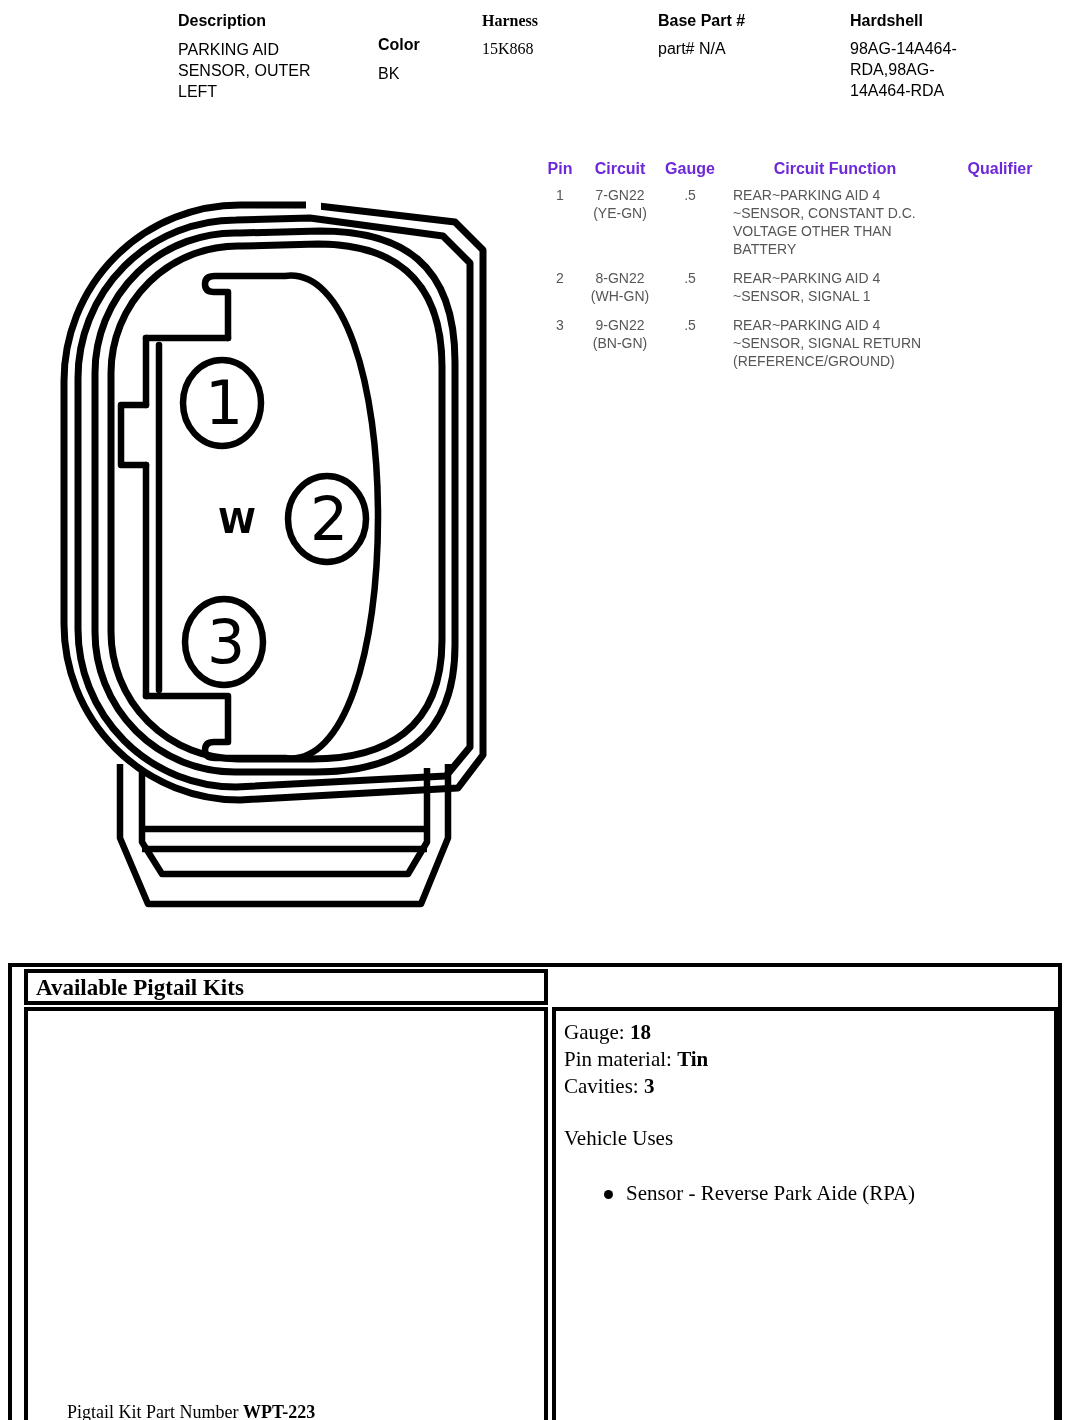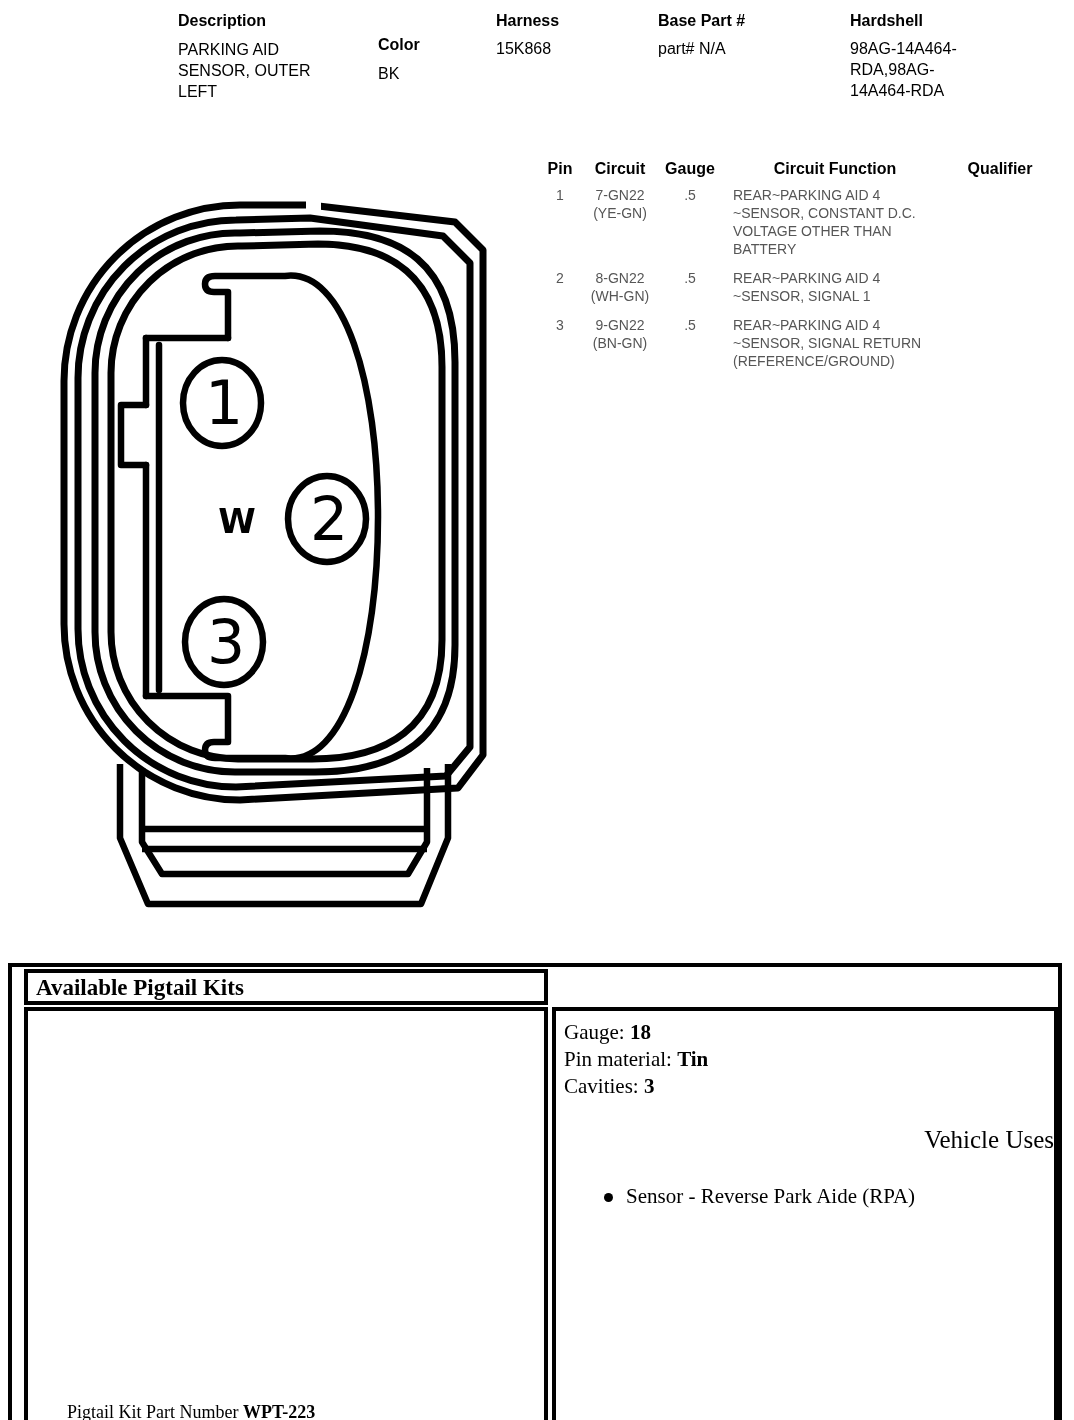--- a/index.html
+++ b/index.html
@@ -8,31 +8,31 @@
 
   
   .conn-title{position:absolute;left:22px;top:28px;font-size:23px;font-weight:bold;line-height:30px;}
   .hcol{position:absolute;text-align:left;}
   .hcol .lbl{font-weight:bold;font-size:16px;}
   .hcol .val{font-size:16px;line-height:21px;white-space:pre-line;}
   .col-desc{left:178px;top:12px;width:190px;}
   .col-desc .val{margin-top:9px;}
   .col-color{left:378px;top:36px;width:72px;}
   .col-color .val{margin-top:9px;}
-  .col-harness{left:496px;top:12px;width:136px;}
+  .col-harness{left:482px;top:12px;width:136px;font-family:Liberation Serif, serif;}
   .col-harness .val{margin-top:8px;}
   .col-basepart{left:658px;top:12px;width:190px;}
   .col-basepart .val{margin-top:8px;}
   .col-hardshell{left:850px;top:12px;width:196px;}
   .col-hardshell .val{margin-top:8px;}
 
   
   .pin-table{position:absolute;left:540px;top:160px;width:510px;
              display:grid;grid-template-columns:40px 80px 60px 230px 100px;}
-  .pin-table .hd{font-weight:bold;font-size:16px;color:#000000;text-align:center;padding-bottom:8px;}
+  .pin-table .hd{font-weight:bold;font-size:16px;color:#6d28d9;text-align:center;padding-bottom:8px;}
   .pin-table .cell{font-size:14px;line-height:18px;color:#565656;padding-bottom:11px;white-space:pre-line;}
   .pin-table .c-pin{text-align:center;}
   .pin-table .c-circuit{text-align:center;}
   .pin-table .c-gauge{text-align:center;}
   .pin-table .c-func{text-align:left;padding-left:13px;}
   .pin-table .c-qual{text-align:center;}
 
   
   .diagram{position:absolute;left:55px;top:190px;width:450px;height:735px;}
   .diagram path,.diagram ellipse,.diagram line{fill:none;stroke:#000;}
@@ -43,21 +43,21 @@
              border:4px solid #000;border-bottom:none;box-sizing:border-box;}
   .pig-box{position:absolute;border:4px solid #000;box-sizing:border-box;background:#fff;
            font-family:"Liberation Serif",serif;}
   .pig-head{left:24px;top:969px;width:524px;height:36px;}
   .pig-head .t{font-size:23px;font-weight:bold;padding:2px 0 16px 8px;}
   .pig-left{left:24px;top:1007px;width:524px;height:416px;border-bottom:none;}
   .pig-left .kit{position:absolute;left:4px;bottom:0;font-size:18px;margin-left:35px;}
   .pig-right{left:552px;top:1007px;width:506px;height:416px;border-bottom:none;padding:8px 0 0 8px;}
   .pig-right .ln{font-size:21px;line-height:27px;}
   .pig-right .b{font-weight:bold;}
-  .vehicle-uses{margin-top:26px;font-size:25px;text-align:right;}
+  .vehicle-uses{margin-top:26px;font-size:21px;}
   .uses-list{margin:30px 0 0 0;padding-left:62px;font-size:21px;}
   .uses-list li{list-style:none;position:relative;}
   .uses-list li::before{content:"";position:absolute;left:-22px;top:9px;width:9px;height:9px;
                         border-radius:50%;background:#000;}
 </style>
 </head>
 <body>
 
 <div class="page">
 

